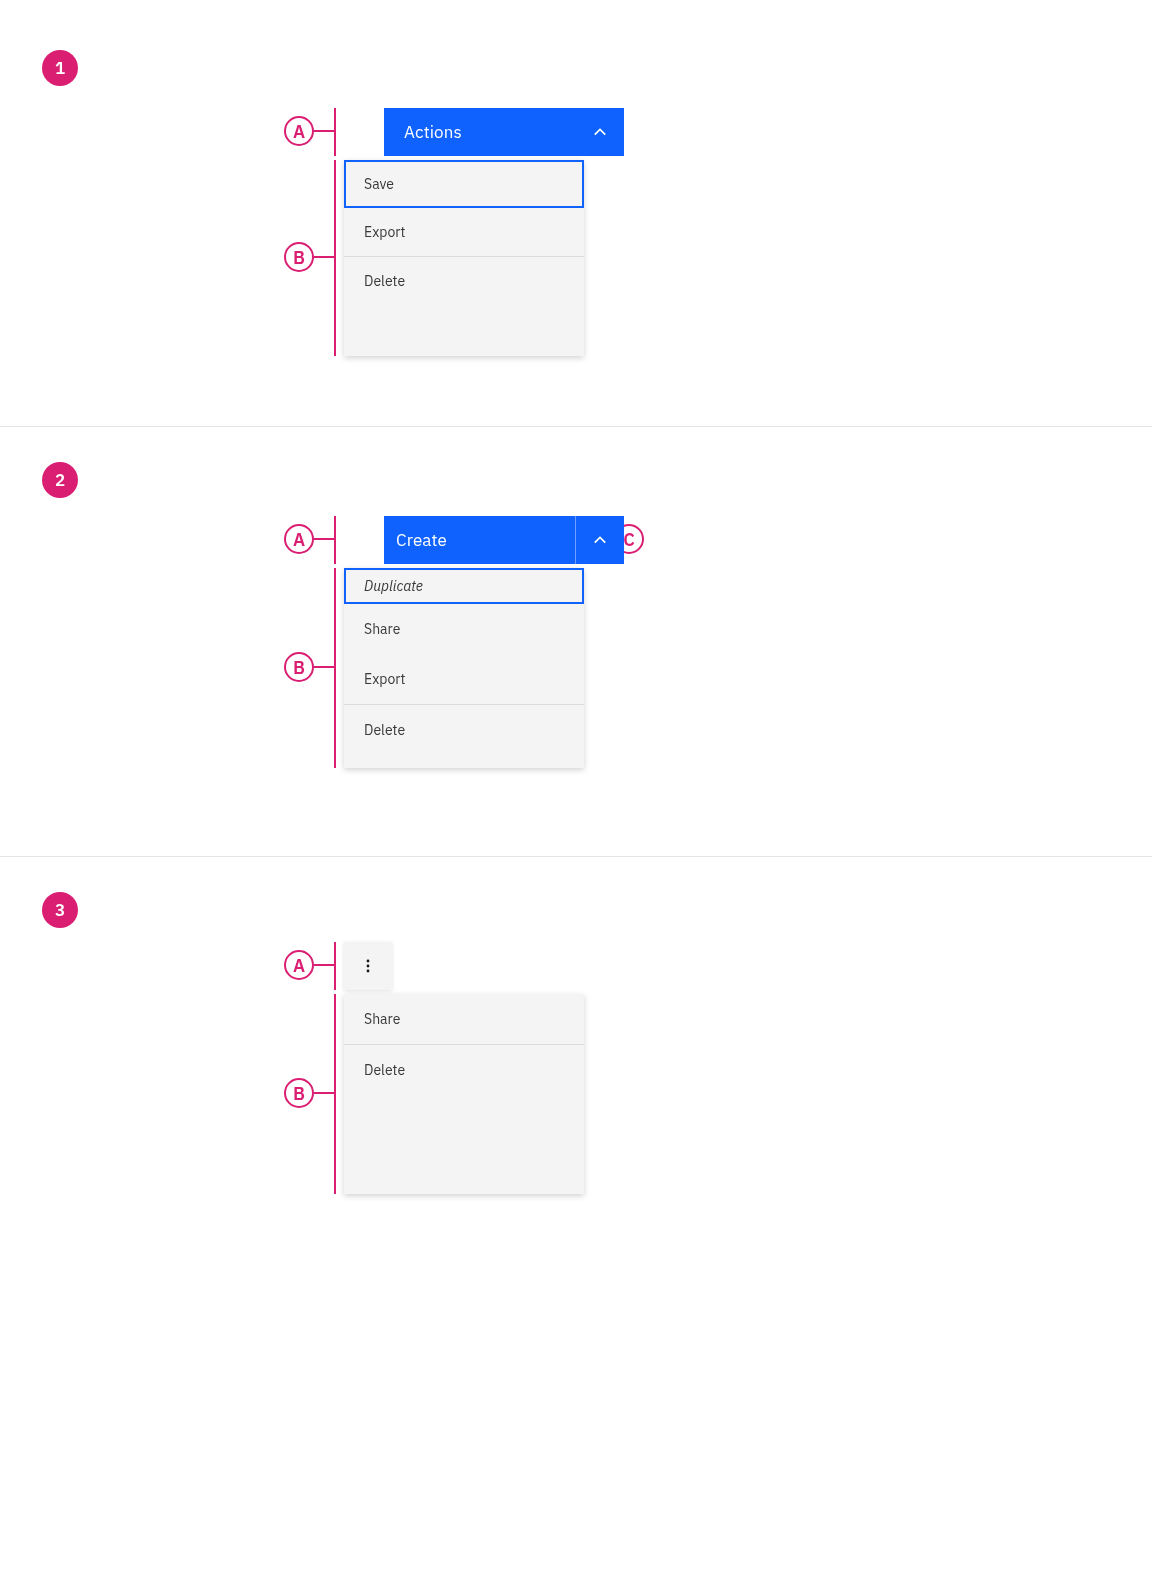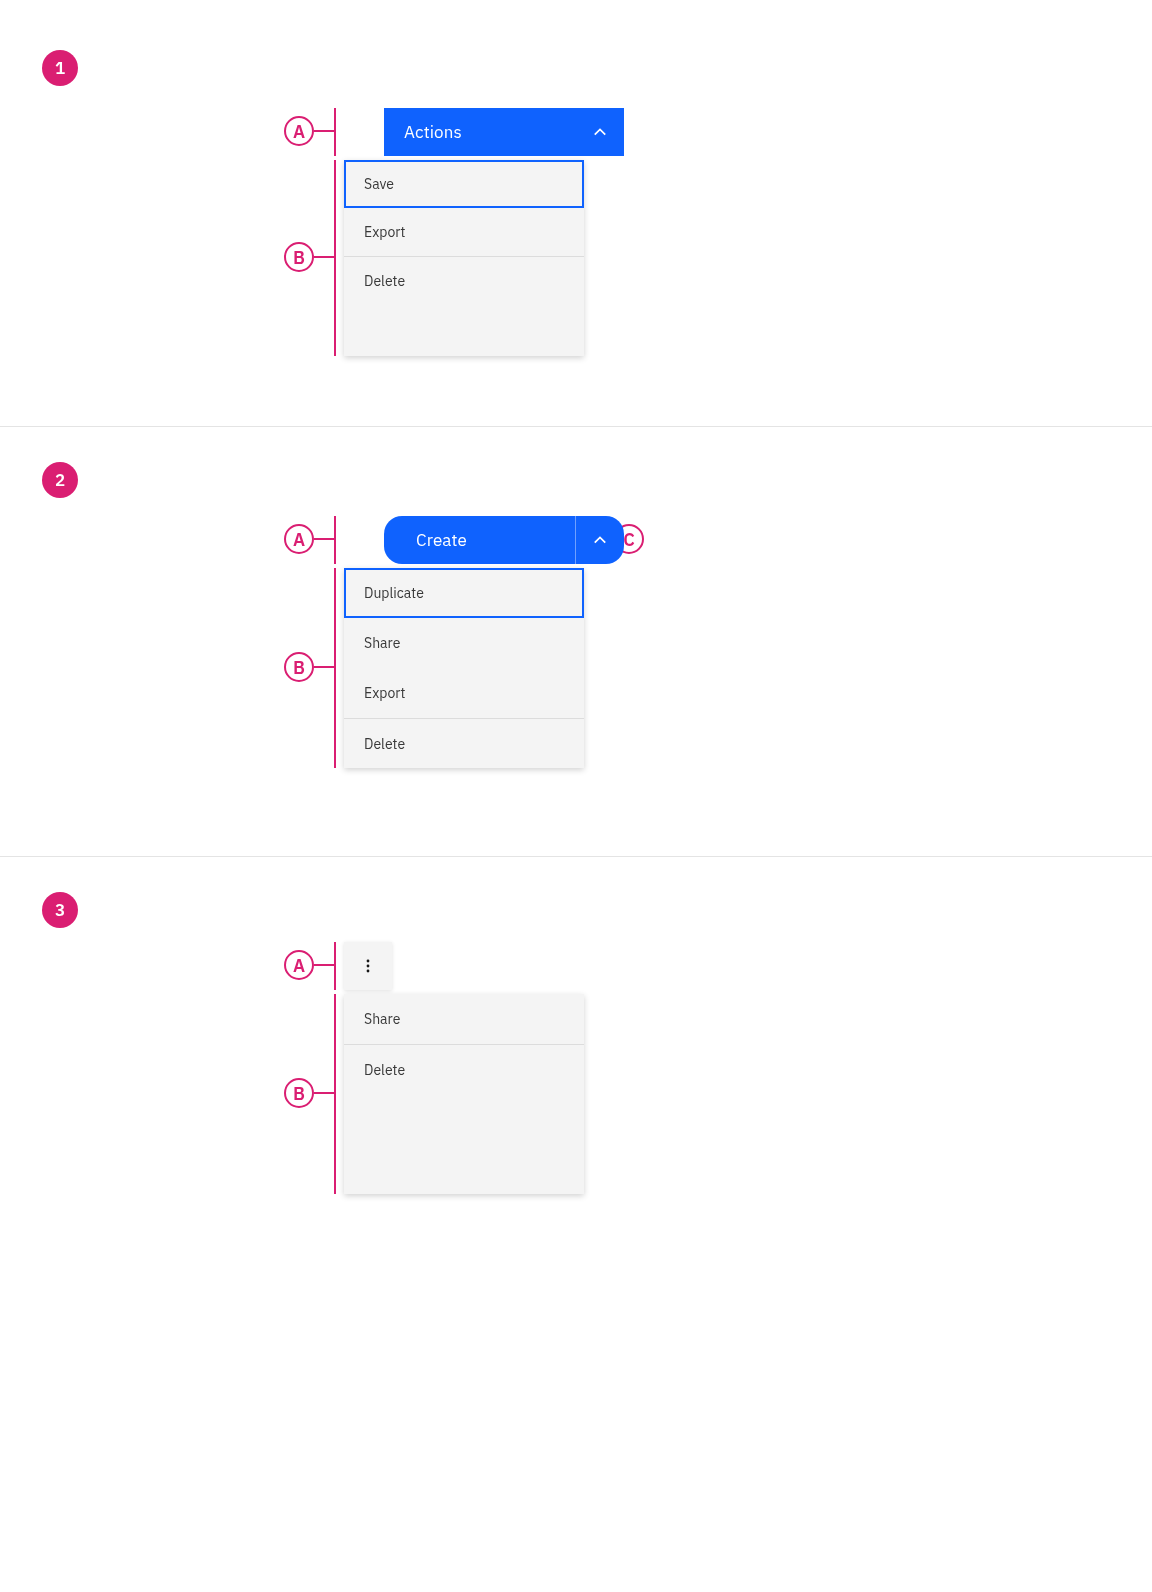--- a/index.html
+++ b/index.html
@@ -156,32 +156,32 @@
     <span class="circle">B</span>
     <span class="lead"></span>
   </div>
 
   <div class="bracket" style="left:592px; top:516px; height:48px;"></div>
   <div class="annot right" style="left:592px; top:524px;">
     <span class="circle">C</span>
     <span class="lead"></span>
   </div>
 
-  <div class="btn-primary" style="left:344px; top:516px; width:240px; padding-left:32px;border-radius:18px;">
+  <div class="btn-primary" style="left:344px; top:516px; width:240px; padding-left:12px;">
     <span class="lbl">Create</span>
     <span class="sep"></span>
     <span class="chev-col" style="margin-left:0;">
       <svg class="chev" viewBox="0 0 16 16">
           <path d="M2 11 L8 5 L14 11"></path>
         </svg>
     </span>
   </div>
 
   <div class="menu menu-shadow" style="left:344px; top:568px; height:200px;">
-    <div class="item focused" style="height:50px;">
+    <div class="item focused" style="height:36px;font-style:italic;">
       <span>Duplicate</span>
     </div>
     <div class="item" style="height:50px;">
       <span>Share</span>
     </div>
     <div class="item" style="height:50px;">
       <span>Export</span>
     </div>
     <div class="item divided" style="height:50px;">
       <span>Delete</span>

